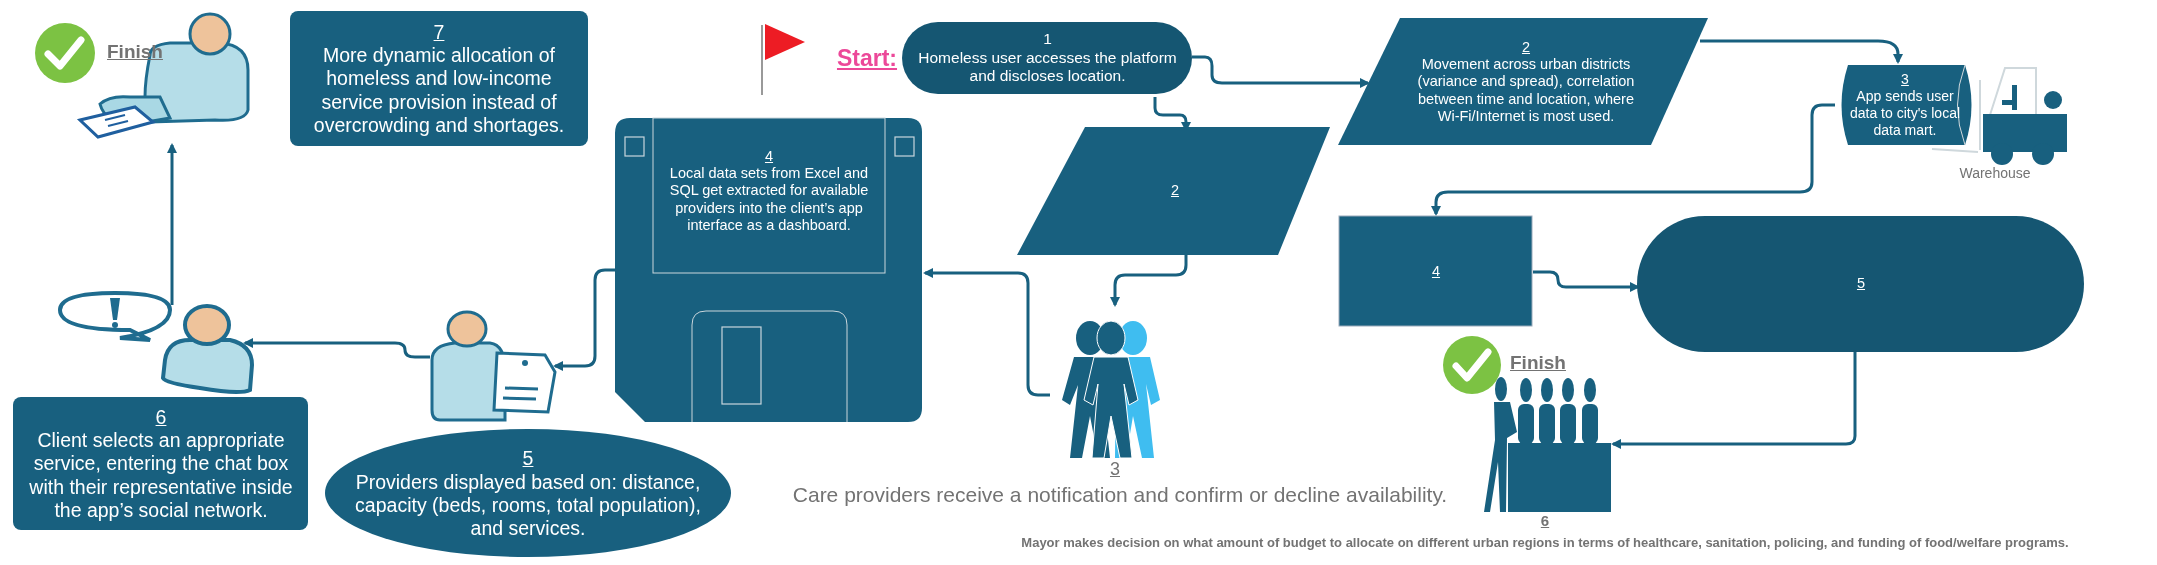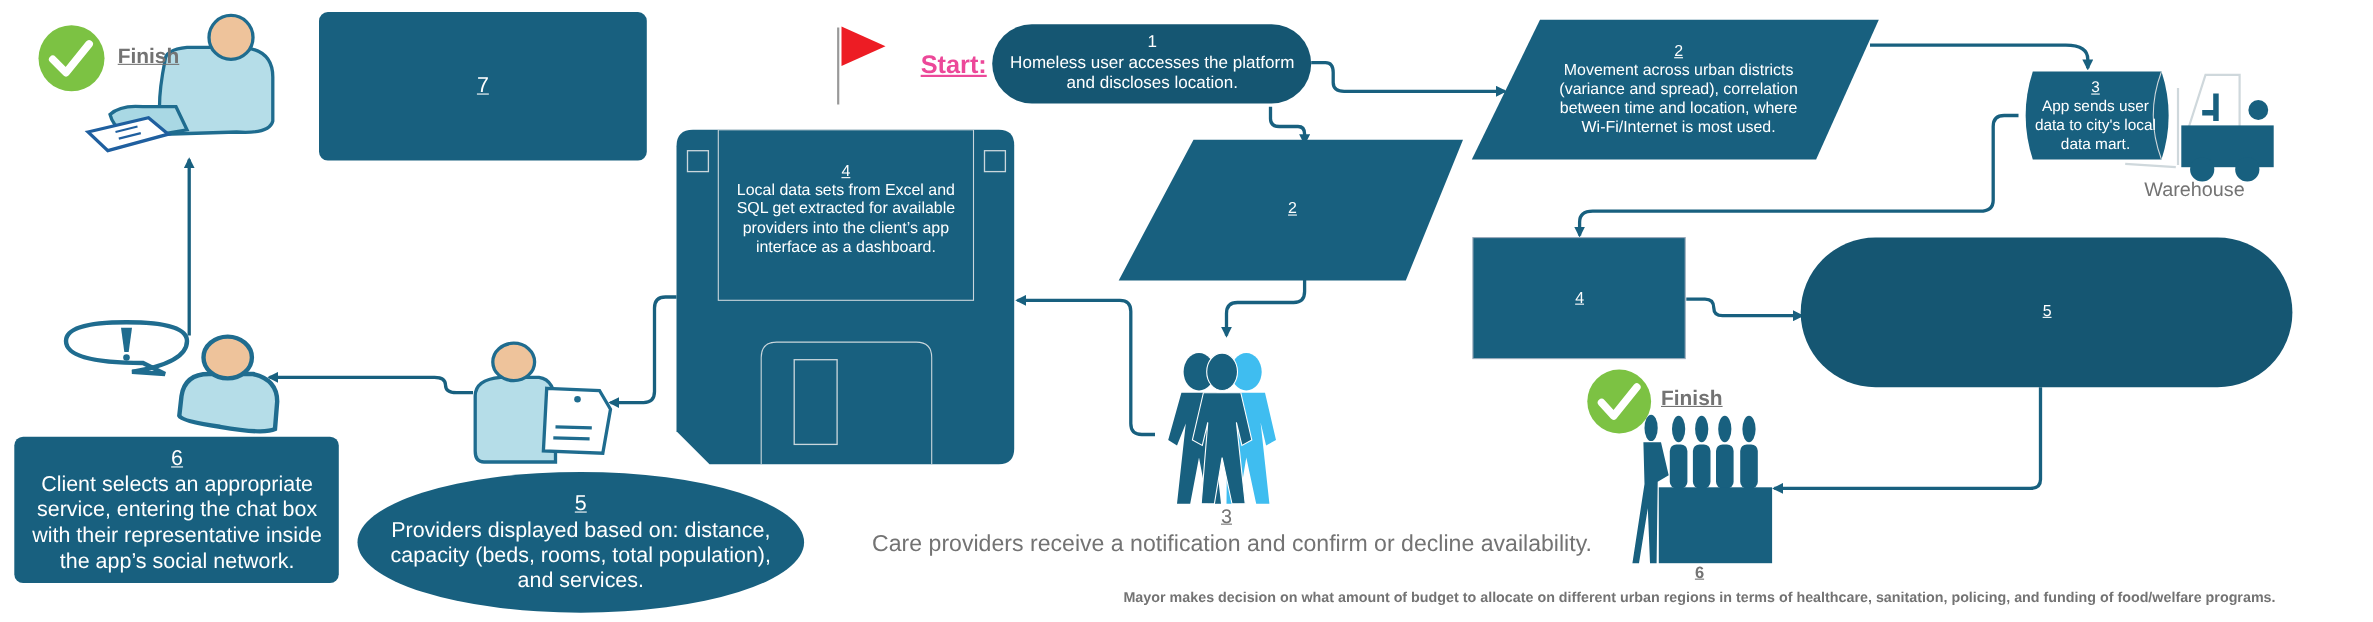--- a/index.html
+++ b/index.html
@@ -152,21 +152,21 @@
 
 <div class="txt" style="left:1415px;top:22px;width:222px;height:120px;font-size:14.5px;">
   <span class="num">2</span>
   <span>Movement across urban districts (variance and spread), correlation between time and location, where Wi-Fi/Internet is most used.</span>
 </div>
 
 <div class="txt" style="left:1845px;top:68px;width:120px;height:74px;font-size:14px;">
   <span class="num">3</span>
   <span>App sends user data to city's local data mart.</span>
 </div>
-<div class="txt navy" style="left:1945px;top:163px;width:100px;height:20px;font-size:18px;">Warehouse</div>
+<div class="txt navy" style="left:1945px;top:163px;width:100px;height:20px;font-size:14px;">Warehouse</div>
 
 <div class="txt" style="left:1342px;top:220px;width:188px;height:104px;font-size:14.5px;">
   <span class="num">4</span>
 </div>
 
 <div class="txt" style="left:1650px;top:228px;width:422px;height:112px;font-size:14.5px;">
   <span class="num">5</span>
 </div>
 
 <div class="txt navy" style="left:1503px;top:351px;width:70px;height:24px;font-size:19px;font-weight:bold;text-decoration:underline;">Finish</div>
@@ -187,15 +187,16 @@
   <span>Providers displayed based on: distance, capacity (beds, rooms, total population), and services.</span>
 </div>
 
 <div class="txt" style="left:16px;top:400px;width:290px;height:128px;font-size:19.5px;">
   <span class="num">6</span>
   <span>Client selects an appropriate service, entering the chat box with their representative inside the app’s social network.</span>
 </div>
 
 <div class="txt" style="left:296px;top:14px;width:286px;height:130px;font-size:19.5px;">
   <span class="num">7</span>
+  <span>More dynamic allocation of homeless and low-income service provision instead of overcrowding and shortages.</span>
 </div>
 
 <div class="txt navy" style="left:103px;top:40px;width:64px;height:24px;font-size:19px;font-weight:bold;text-decoration:underline;">Finish</div>
 
 </body></html>

